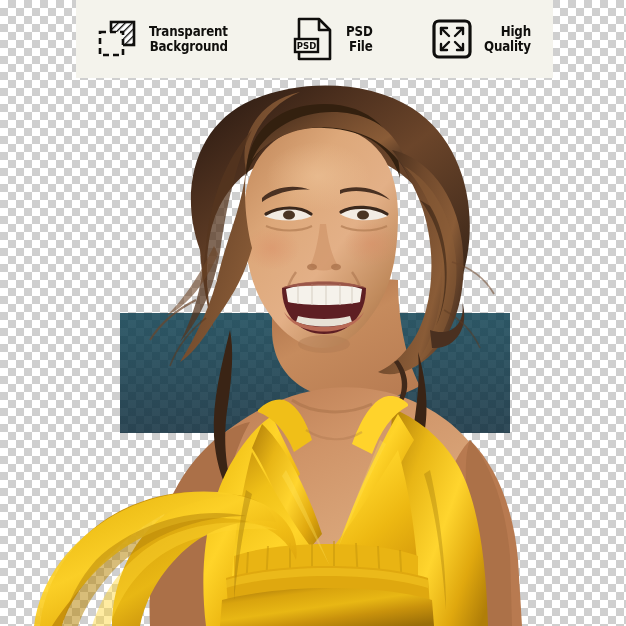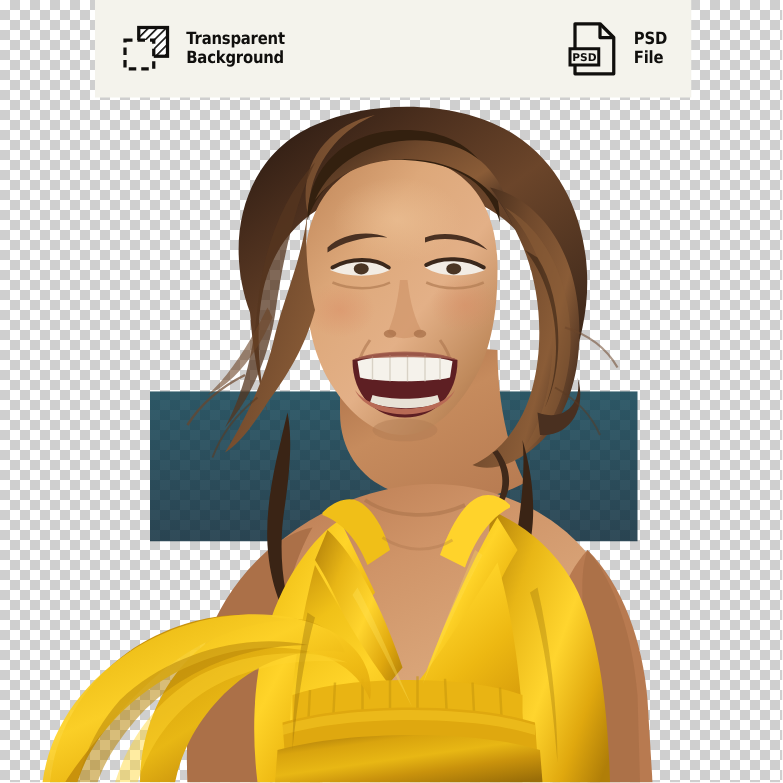--- a/index.html
+++ b/index.html
@@ -10,20 +10,21 @@
     background:#ffffff;
   }
   #stage{
     position:relative;width:626px;height:626px;overflow:hidden;
     background-color:#ffffff;
     background-image:
       linear-gradient(45deg,#cfcfcf 25%,transparent 25%,transparent 75%,#cfcfcf 75%),
       linear-gradient(45deg,#cfcfcf 25%,transparent 25%,transparent 75%,#cfcfcf 75%);
     background-size:16px 16px;
     background-position:0 0, 8px 8px;
+    text-align:right;
   }
 
   
   .navy-band{
     position:absolute;left:0;right:0;top:313px;bottom:0;
     background:#0d2troubleshoot;
   }
 
   
   .subject{
@@ -409,15 +410,34 @@
           <path d="M6 3 h20 l11 11 v29 h-31 z" fill="none" stroke="#100f0d" stroke-width="2.6" stroke-linejoin="round"></path>
           <path d="M26 3 v11 h11" fill="none" stroke="#100f0d" stroke-width="2.6" stroke-linejoin="round"></path>
           <rect x="2" y="23" width="23" height="13" fill="#f4f3ec" stroke="#100f0d" stroke-width="2.4"></rect>
           <text x="13.5" y="33" font-family="DejaVu Sans, sans-serif" font-size="8.5" font-weight="bold" fill="#100f0d" text-anchor="middle">PSD</text>
         </svg>
       </span>
       <span class="label">PSD
 File</span>
     </div>
 
+    <div class="feature">
+      <span class="glyph">
+        <svg width="44" height="44" viewBox="0 0 44 44">
+          <rect x="4" y="4" width="36" height="36" rx="5" ry="5" fill="none" stroke="#100f0d" stroke-width="3.2"></rect>
+          <g stroke="#100f0d" stroke-width="2.4" stroke-linecap="round" stroke-linejoin="round" fill="none">
+            <path d="M19 19 L 11 11"></path>
+              <path d="M11 17 L 11 11 L 17 11"></path>
+            <path d="M25 19 L 33 11"></path>
+              <path d="M27 11 L 33 11 L 33 17"></path>
+            <path d="M19 25 L 11 33"></path>
+              <path d="M11 27 L 11 33 L 17 33"></path>
+            <path d="M25 25 L 33 33"></path>
+              <path d="M33 27 L 33 33 L 27 33"></path>
+          </g>
+        </svg>
+      </span>
+      <span class="label">High
+Quality</span>
+    </div>
 
   </div>
 </div>
 
 </body></html>

